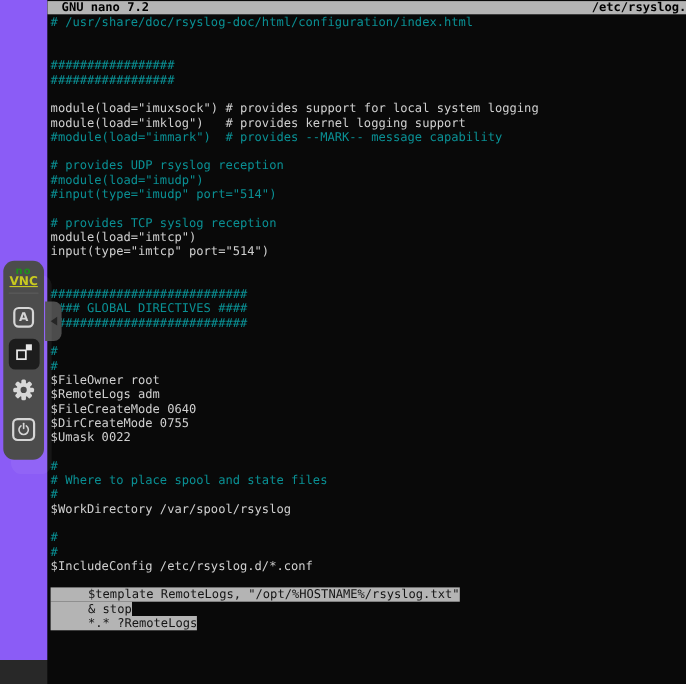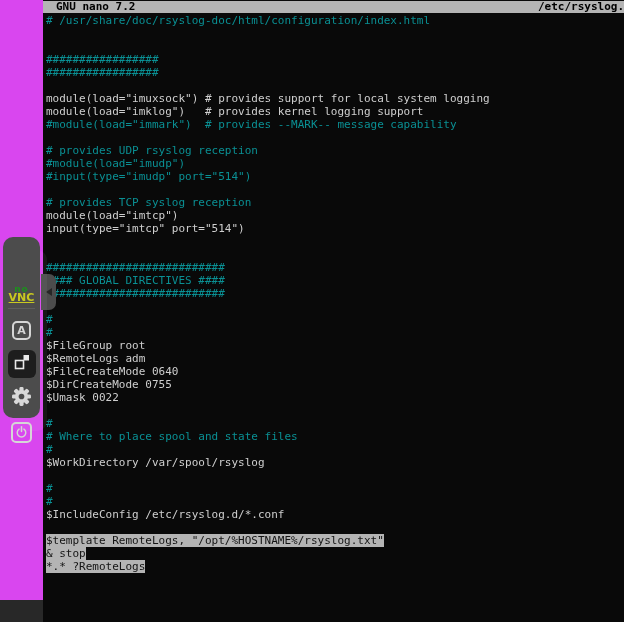--- a/index.html
+++ b/index.html
@@ -1,39 +1,39 @@
 <!DOCTYPE html>
 <html><head>
 <meta charset="utf-8">
 <style>
   * { margin:0; padding:0; box-sizing:border-box; }
   html,body { width:624px; height:622px; overflow:hidden; background:#282828;
               font-family:"DejaVu Sans Mono", monospace; }
-  .stage { position:relative; width:624px; height:600px; background:#d946ef; }
+  .stage { position:relative; width:624px; height:600px; background:#8b5cf6; }
 
   
   .terminal { position:absolute; left:43px; top:0; width:581px; height:622px;
               background:#090909; overflow:hidden; }
   .titlebar { position:absolute; left:0; top:1px; right:0; height:12px;
               background:#b4b4b4; color:#000; font-weight:bold; font-size:11px;
               line-height:12px; display:flex; justify-content:space-between;
               white-space:pre; overflow:hidden; padding-left:13px; }
   .buffer { position:absolute; left:3px; top:14px; right:0; bottom:0;
             font-size:11px; }
   .line { height:13px; line-height:13px; white-space:pre; color:#cfcfcf; }
   .line.cyan { color:#0a9094; }
-  .line.selected span { background:#b4b4b4; color:#141414; }
+  .line.selected span { background:#b4b4b4; color:#141414;padding-left:34px; }
 
   
   .panel { position:absolute; left:3px; top:237px; width:37px; height:181px;
            background:#4c4c4c; border-radius:10px; z-index:3;
            box-shadow:7px 13px 0 rgba(255,255,255,0.055); }
   .logo { text-align:center; padding-top:6px;
           font-family:"DejaVu Sans", sans-serif; font-weight:bold; }
-  .logo .no  { color:#1e8f1e; font-size:9px;  line-height:8px; letter-spacing:1px;margin-top:42px; }
+  .logo .no  { color:#1e8f1e; font-size:9px;  line-height:8px; letter-spacing:1px; }
   .logo .vnc { color:#c9c920; font-size:11px; line-height:10px;text-decoration:underline; }
   .sep { border-top:1px solid #5d5d5d; margin:5px 5px 0 5px; }
   .btncol { display:flex; flex-direction:column; align-items:center;
             gap:6px; margin-top:7px; }
   .nbtn { width:28px; height:28px; display:flex; align-items:center;
           justify-content:center; border-radius:6px; cursor:pointer; }
   .nbtn.active { background:#1d1d1d; }
   .keycap { border:2px solid #d6d6d6; border-radius:5px; color:#d6d6d6;
             display:flex; align-items:center; justify-content:center; }
   .keycap.a { width:19px; height:19px; font-family:"DejaVu Sans",sans-serif;
@@ -75,21 +75,21 @@
         <div class="line plain"><span>module(load="imtcp")</span></div>
         <div class="line plain"><span>input(type="imtcp" port="514")</span></div>
         <div class="line plain"><span></span></div>
         <div class="line plain"><span></span></div>
         <div class="line cyan"><span>###########################</span></div>
         <div class="line cyan"><span>#### GLOBAL DIRECTIVES ####</span></div>
         <div class="line cyan"><span>###########################</span></div>
         <div class="line plain"><span></span></div>
         <div class="line cyan"><span>#</span></div>
         <div class="line cyan"><span>#</span></div>
-        <div class="line plain"><span>$FileGroup root</span></div>
+        <div class="line plain"><span>$FileOwner root</span></div>
         <div class="line plain"><span>$RemoteLogs adm</span></div>
         <div class="line plain"><span>$FileCreateMode 0640</span></div>
         <div class="line plain"><span>$DirCreateMode 0755</span></div>
         <div class="line plain"><span>$Umask 0022</span></div>
         <div class="line plain"><span></span></div>
         <div class="line cyan"><span>#</span></div>
         <div class="line cyan"><span># Where to place spool and state files</span></div>
         <div class="line cyan"><span>#</span></div>
         <div class="line plain"><span>$WorkDirectory /var/spool/rsyslog</span></div>
         <div class="line plain"><span></span></div>

